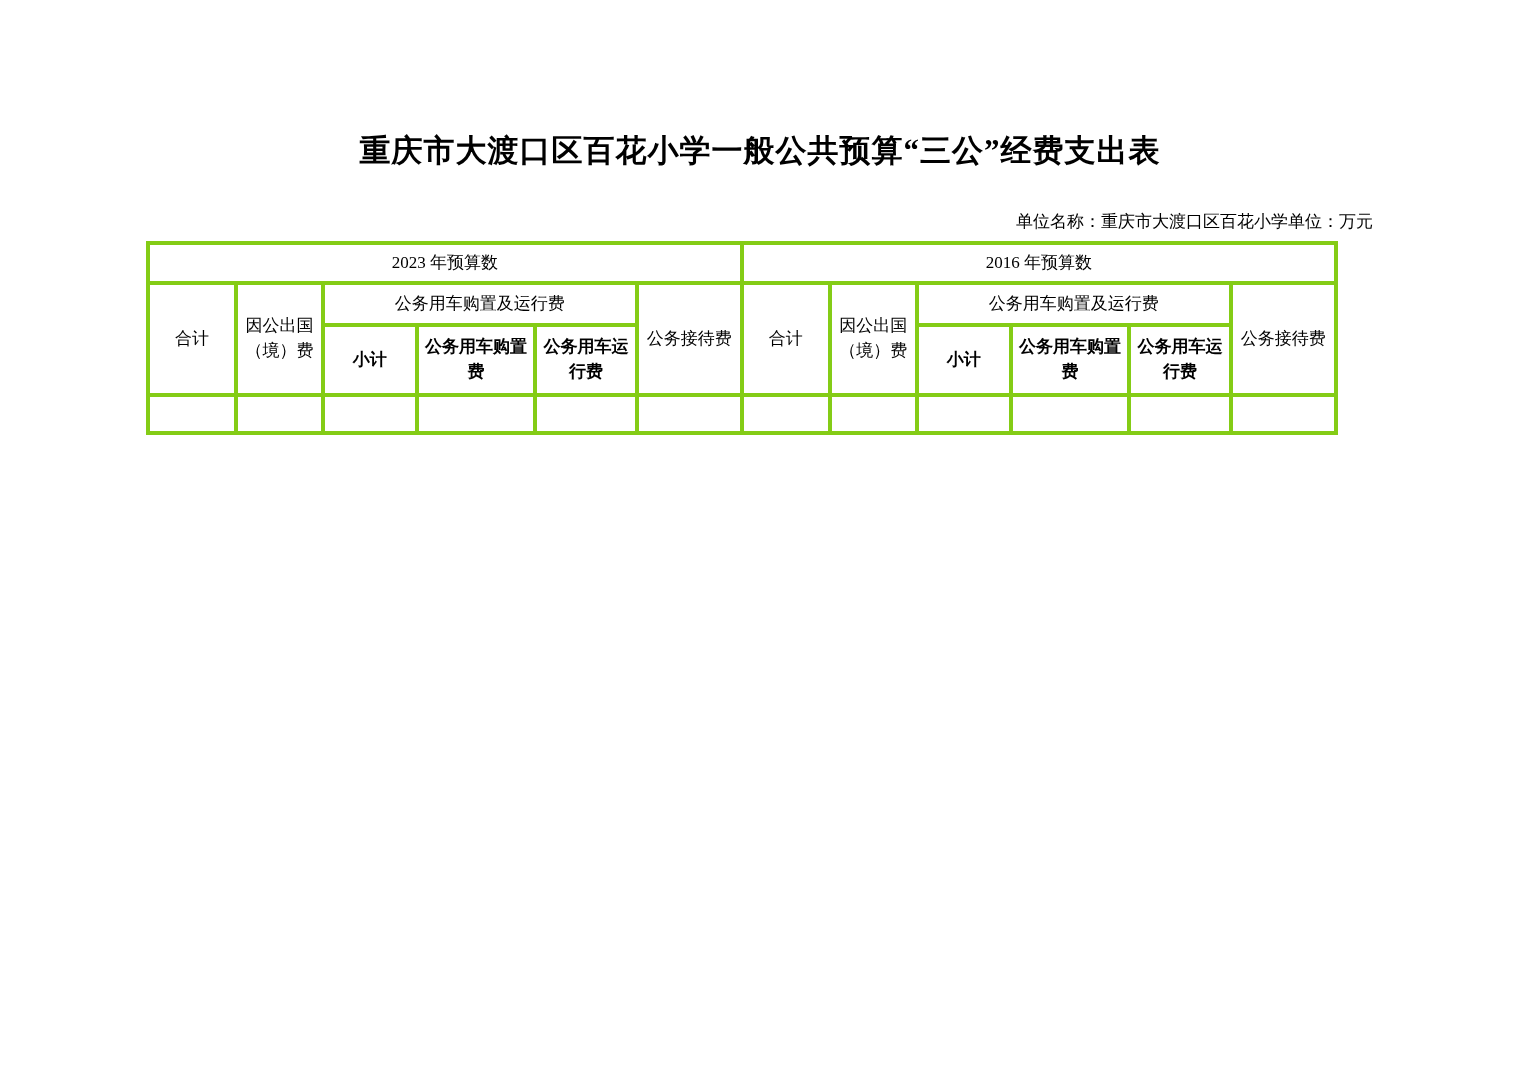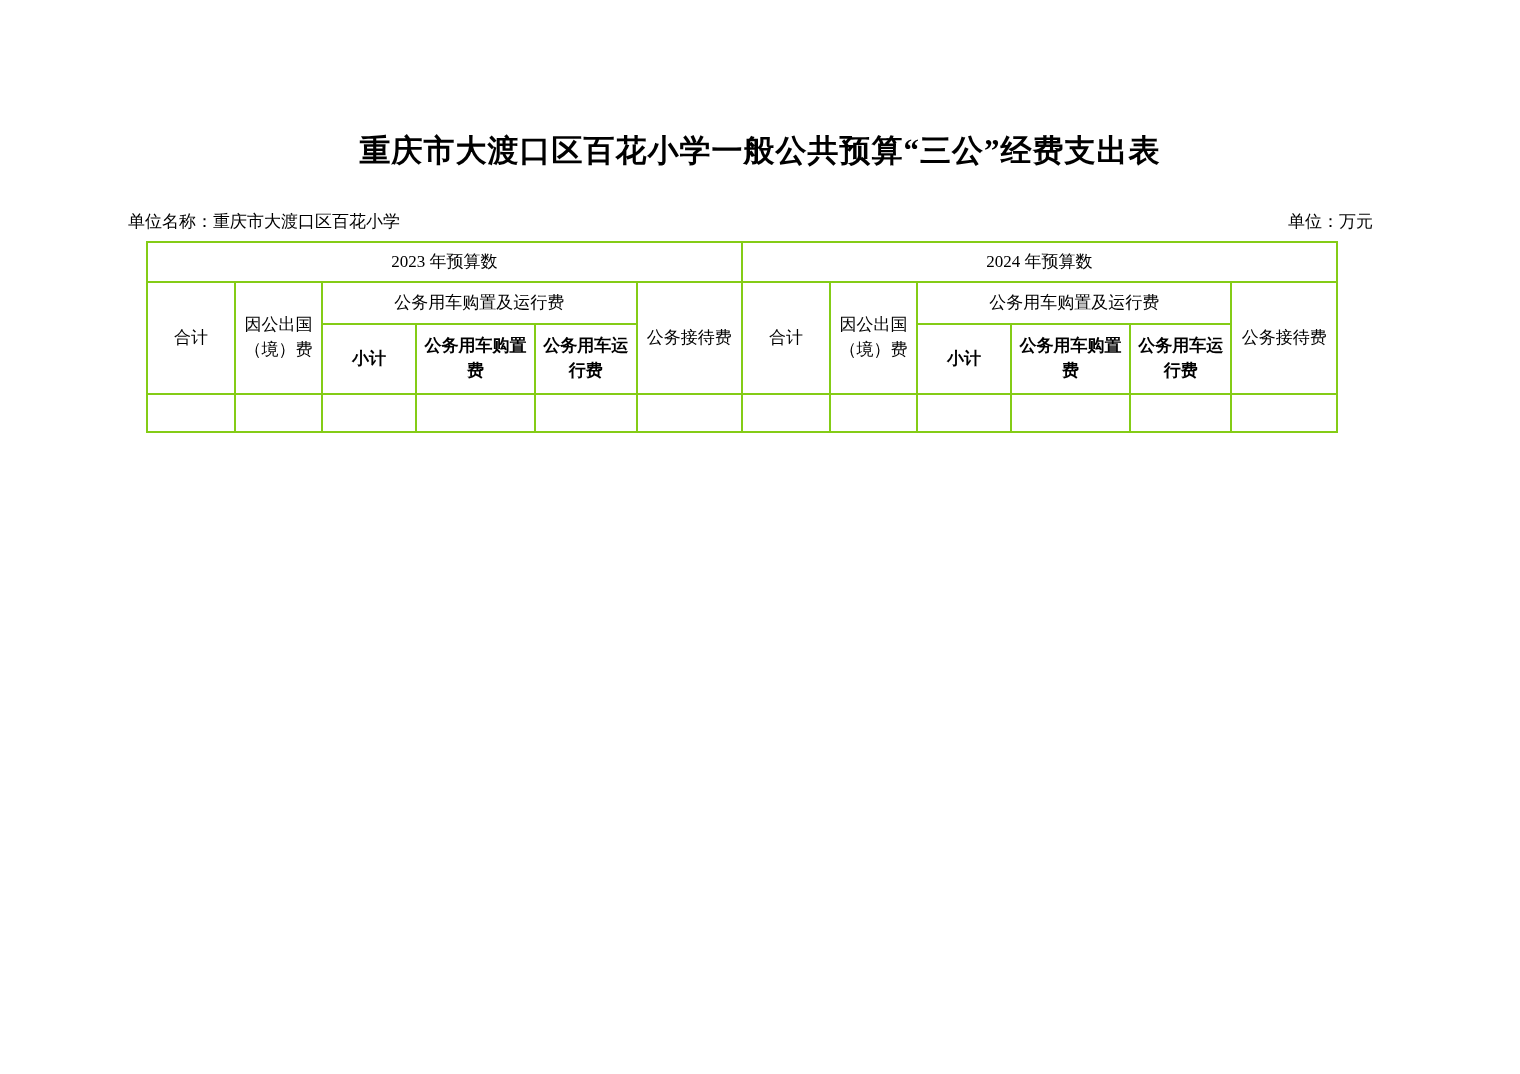--- a/index.html
+++ b/index.html
@@ -31,39 +31,39 @@
     font-weight: bold;
     letter-spacing: 1px;
     font-family: "Liberation Serif", "DejaVu Serif", serif;
   }
   .meta-row {
     position: absolute;
     top: 210px;
     left: 128px;
     width: 1245px;
     display: flex;
-    justify-content: space-between;
+    justify-content: flex-end;
     align-items: baseline;
     font-size: 17px;
     font-family: "Liberation Serif", "DejaVu Serif", serif;
   }
   .meta-left, .meta-right {
     white-space: nowrap;
   }
   table.budget {
     position: absolute;
     top: 241px;
     left: 146px;
     border-collapse: collapse;
     table-layout: fixed;
     font-size: 17px;
     font-family: "Liberation Serif", "DejaVu Serif", serif;
   }
   table.budget td {
-    border: 2px solid #84cc16;
+    border: 4px solid #84cc16;
     text-align: center;
     vertical-align: middle;
     padding: 2px 3px;
     line-height: 1.45;
     word-break: break-all;
   }
   .r-year { height: 40px; }
   .r-group { height: 42px; }
   .r-head { height: 70px; font-weight: bold; }
   .r-data { height: 38px; }
@@ -104,21 +104,21 @@
       <col class="c-total2">
         <col class="c-abroad2">
         <col class="c-sub2">
         <col class="c-buy2">
         <col class="c-run2">
         <col class="c-recep2">
     </colgroup>
     <tbody>
       <tr class="r-year">
         <td colspan="6">2023 年预算数</td>
-        <td colspan="6">2024 年预算数</td>
+        <td colspan="6">2016 年预算数</td>
       </tr>
       <tr class="r-group">
         <td rowspan="2">合计</td>
         <td rowspan="2">因公出国（境）费</td>
         <td colspan="3">公务用车购置及运行费</td>
         <td rowspan="2">公务接待费</td>
         <td rowspan="2">合计</td>
         <td rowspan="2">因公出国（境）费</td>
         <td colspan="3">公务用车购置及运行费</td>
         <td rowspan="2">公务接待费</td>

